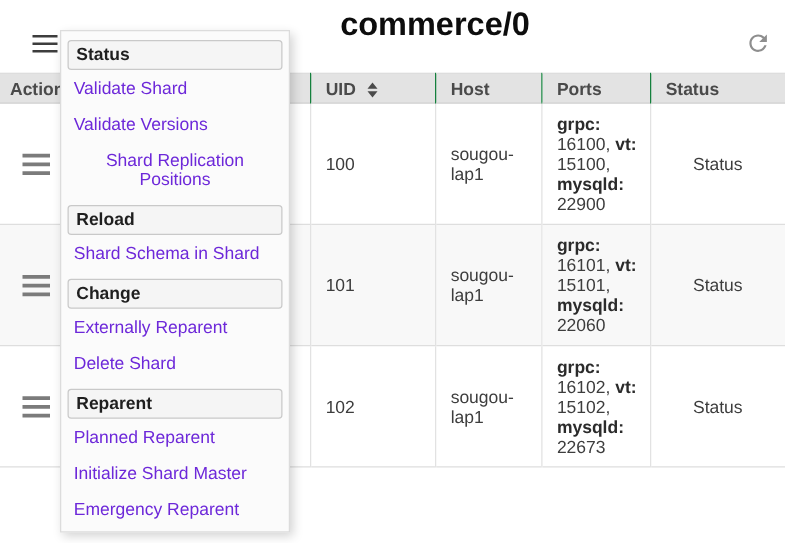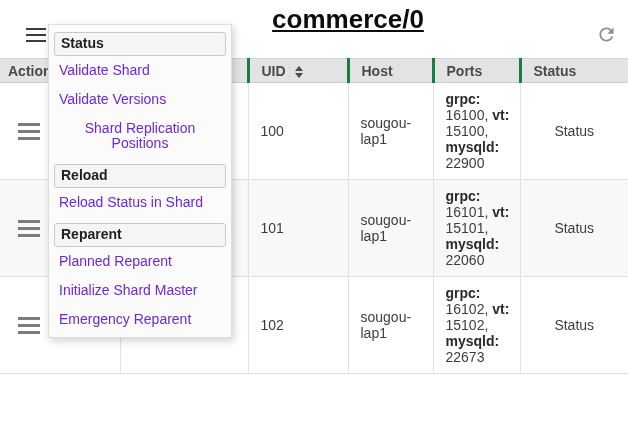--- a/index.html
+++ b/index.html
@@ -12,21 +12,20 @@
   }
   .screen { position: relative; width: 628px; height: 434px; background: #fff; }
 
   
   .app-header { position: relative; height: 58px; background: #fff; }
   .page-title {
     position: absolute; left: 68px; right: 0; top: 4px;
     text-align: center;
     font-size: 26px; font-weight: 700; color: #0d0d0d;
     letter-spacing: 0px;
-    text-decoration: underline;
   }
   .menu-trigger {
     position: absolute; left: 26px; top: 28px;
     width: 20px; height: 14px; cursor: pointer;
   }
   .menu-trigger span {
     display: block; height: 2px; background: #3d3d3d; margin-bottom: 4px;
   }
   .menu-trigger span:last-child { margin-bottom: 0; }
   .refresh-btn {
@@ -39,21 +38,21 @@
     width: 628px; border-collapse: collapse; table-layout: fixed;
   }
   table.tablets th, table.tablets td { vertical-align: middle; }
   thead tr {
     background: #e3e3e3; height: 24px;
     border-top: 1px solid #d2d2d2; border-bottom: 1px solid #cfcfcf;
   }
   thead th {
     font-size: 14px; font-weight: 700; color: #4a4a4a;
     text-align: left; padding: 3px 6px 3px 12px;
-    border-left: 3px solid #15803d; white-space: nowrap; overflow: hidden;
+    border-left: 1px solid #15803d; white-space: nowrap; overflow: hidden;
   }
   thead th:first-child { border-left: none; padding-left: 8px; }
   tbody tr { height: 88px; border-bottom: 1px solid #dedede; background: #fff; }
   tbody tr.alt { background: #f8f8f8; }
   tbody td {
     font-size: 14px; color: #3d3d3d;
     padding: 8px 6px 8px 12px; border-left: 1px solid #e2e2e2;
     line-height: 16px; overflow: hidden;
   }
   tbody td:first-child { border-left: none; }
@@ -201,21 +200,26 @@
 
   <div class="shard-menu">
     <div class="menu-section">
       <div class="menu-section-header">Status</div>
       <div class="menu-item">Validate Shard</div>
       <div class="menu-item">Validate Versions</div>
       <div class="menu-item centered">Shard Replication Positions</div>
     </div>
     <div class="menu-section">
       <div class="menu-section-header">Reload</div>
-      <div class="menu-item">Reload Status in Shard</div>
+      <div class="menu-item">Shard Schema in Shard</div>
+    </div>
+    <div class="menu-section">
+      <div class="menu-section-header">Change</div>
+      <div class="menu-item">Externally Reparent</div>
+      <div class="menu-item">Delete Shard</div>
     </div>
     <div class="menu-section">
       <div class="menu-section-header">Reparent</div>
       <div class="menu-item">Planned Reparent</div>
       <div class="menu-item">Initialize Shard Master</div>
       <div class="menu-item">Emergency Reparent</div>
     </div>
   </div>
 
 </div>

